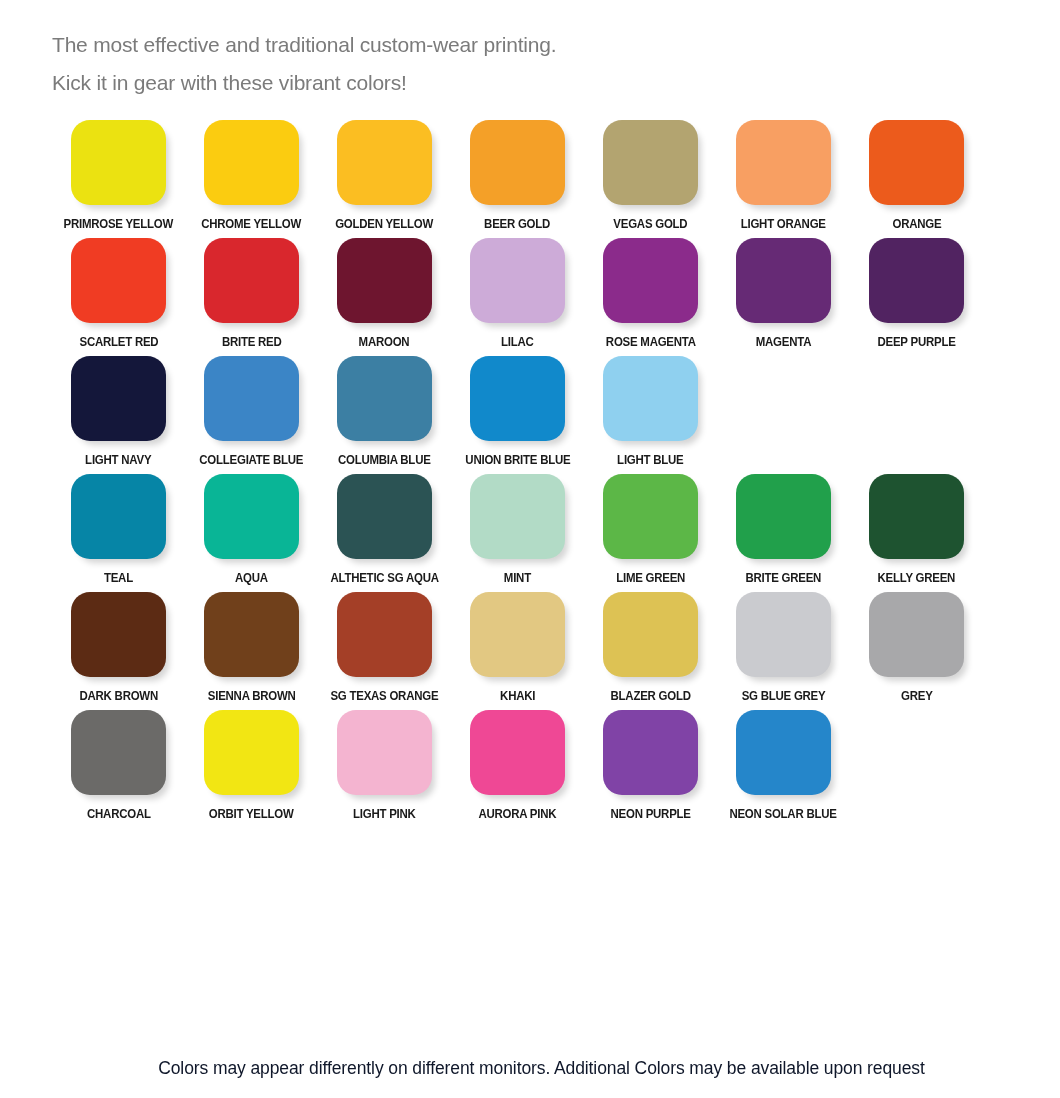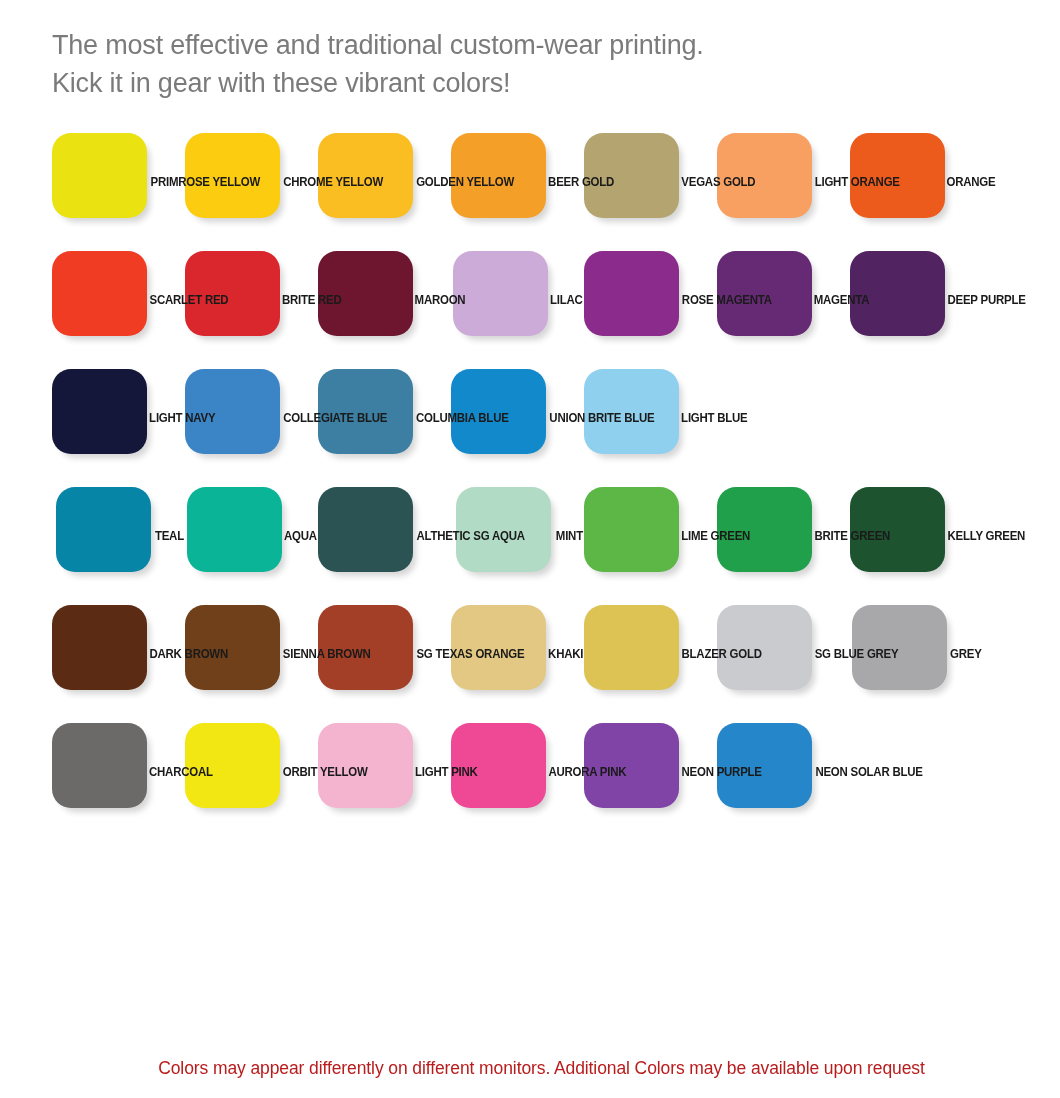--- a/index.html
+++ b/index.html
@@ -22,21 +22,21 @@
 
   
   .heading {
     position: absolute;
     left: 52px;
     top: 26px;
     width: 960px;
   }
   .heading-line {
     font-family: "Liberation Sans", sans-serif;
-    font-size: 27px;
+    font-size: 21px;
     line-height: 38px;
     color: #7b7b7b;
     font-weight: 400;
     letter-spacing: -0.2px;
     white-space: nowrap;
   }
 
   
   .grid {
     position: absolute;
@@ -45,21 +45,21 @@
     width: 960px;
   }
   .row {
     display: flex;
     height: 118px;
   }
   .cell {
     width: 133px;
     flex: 0 0 133px;
     display: flex;
-    flex-direction: row;
+    flex-direction: column;
     align-items: center;
   }
   .chip-wrap {
     width: 133px;
     height: 92px;
     display: flex;
     justify-content: center;
     align-items: flex-start;
   }
   .chip {
@@ -85,21 +85,21 @@
   .footer {
     position: absolute;
     left: 0;
     top: 1058px;
     width: 1060px;
     text-align: center;
   }
   .footer-text {
     font-family: "Liberation Sans", sans-serif;
     font-size: 17.5px;
-    color: #b91c1c;
+    color: #0f172a;
     letter-spacing: -0.1px;
     white-space: nowrap;
     margin-left: 23px;
   }
 </style>
 </head>
 <body>
 
 <div class="page">
 

